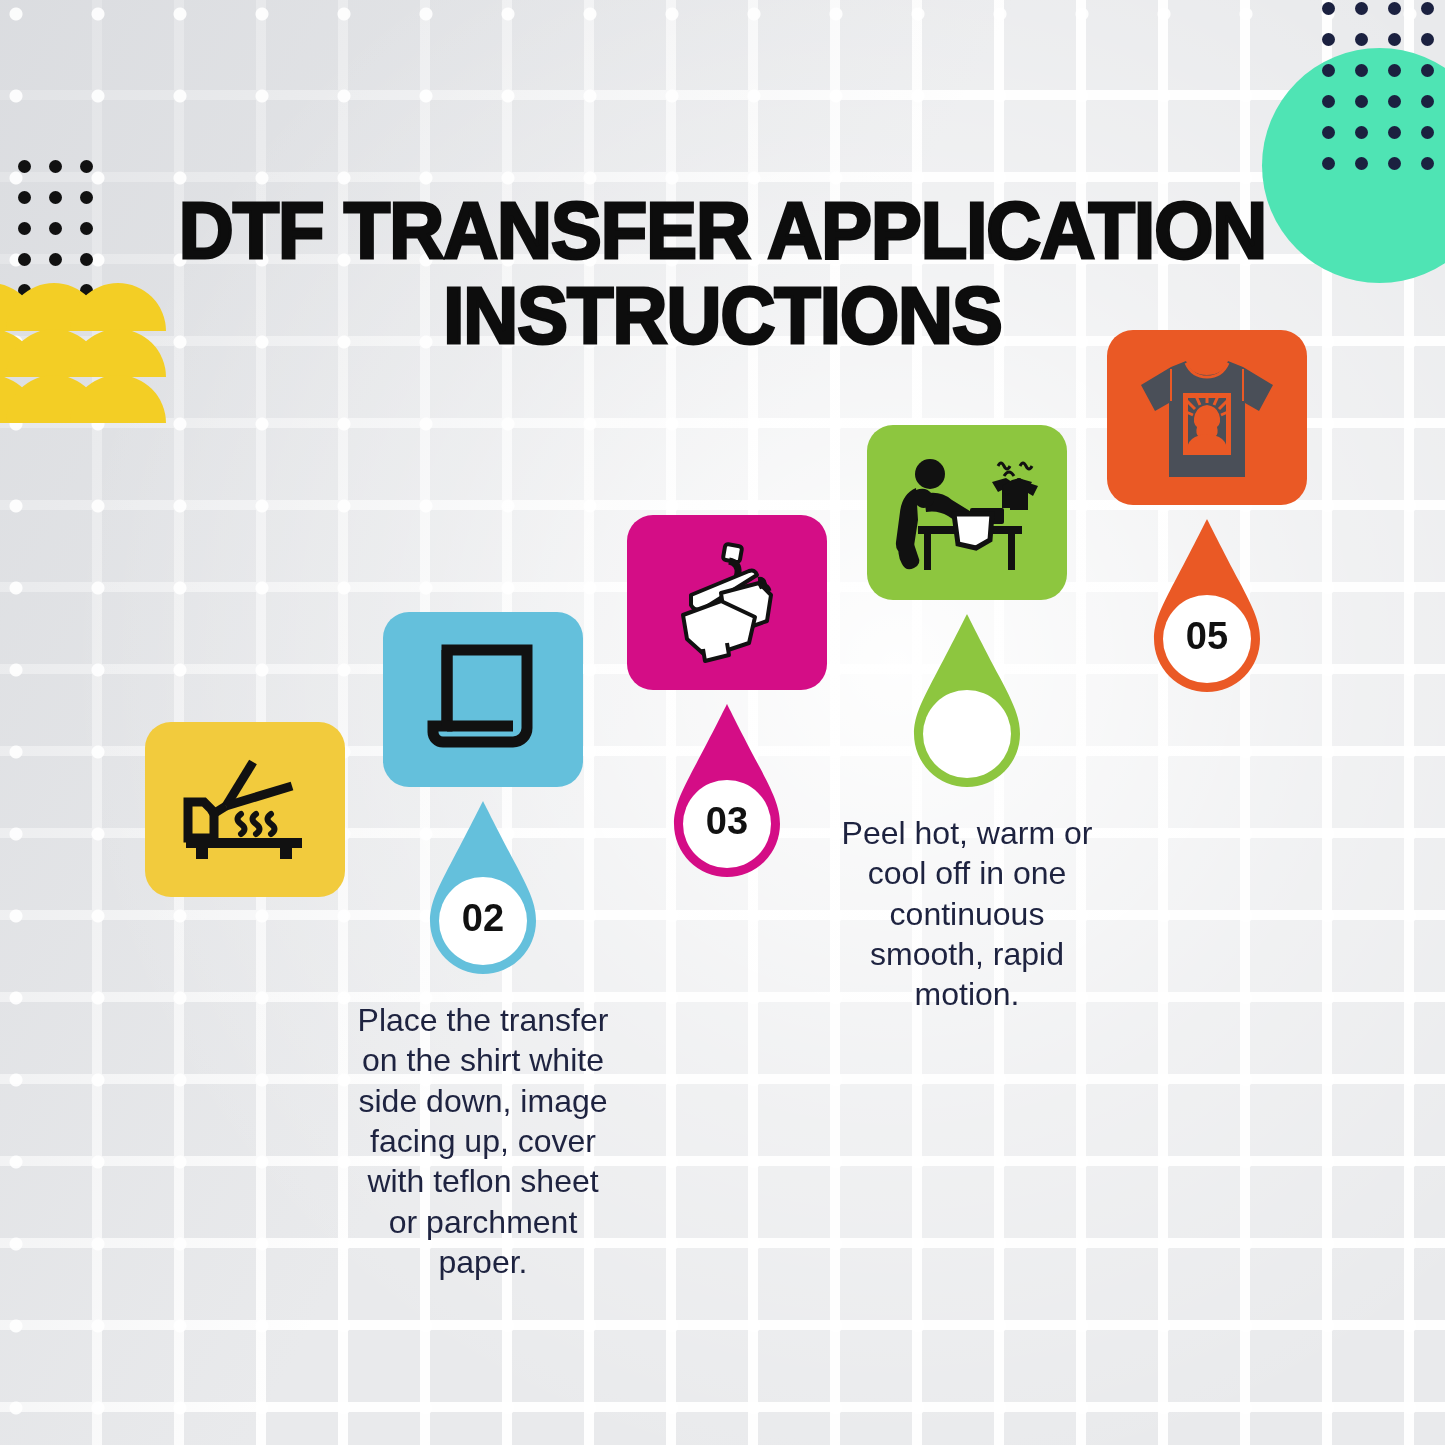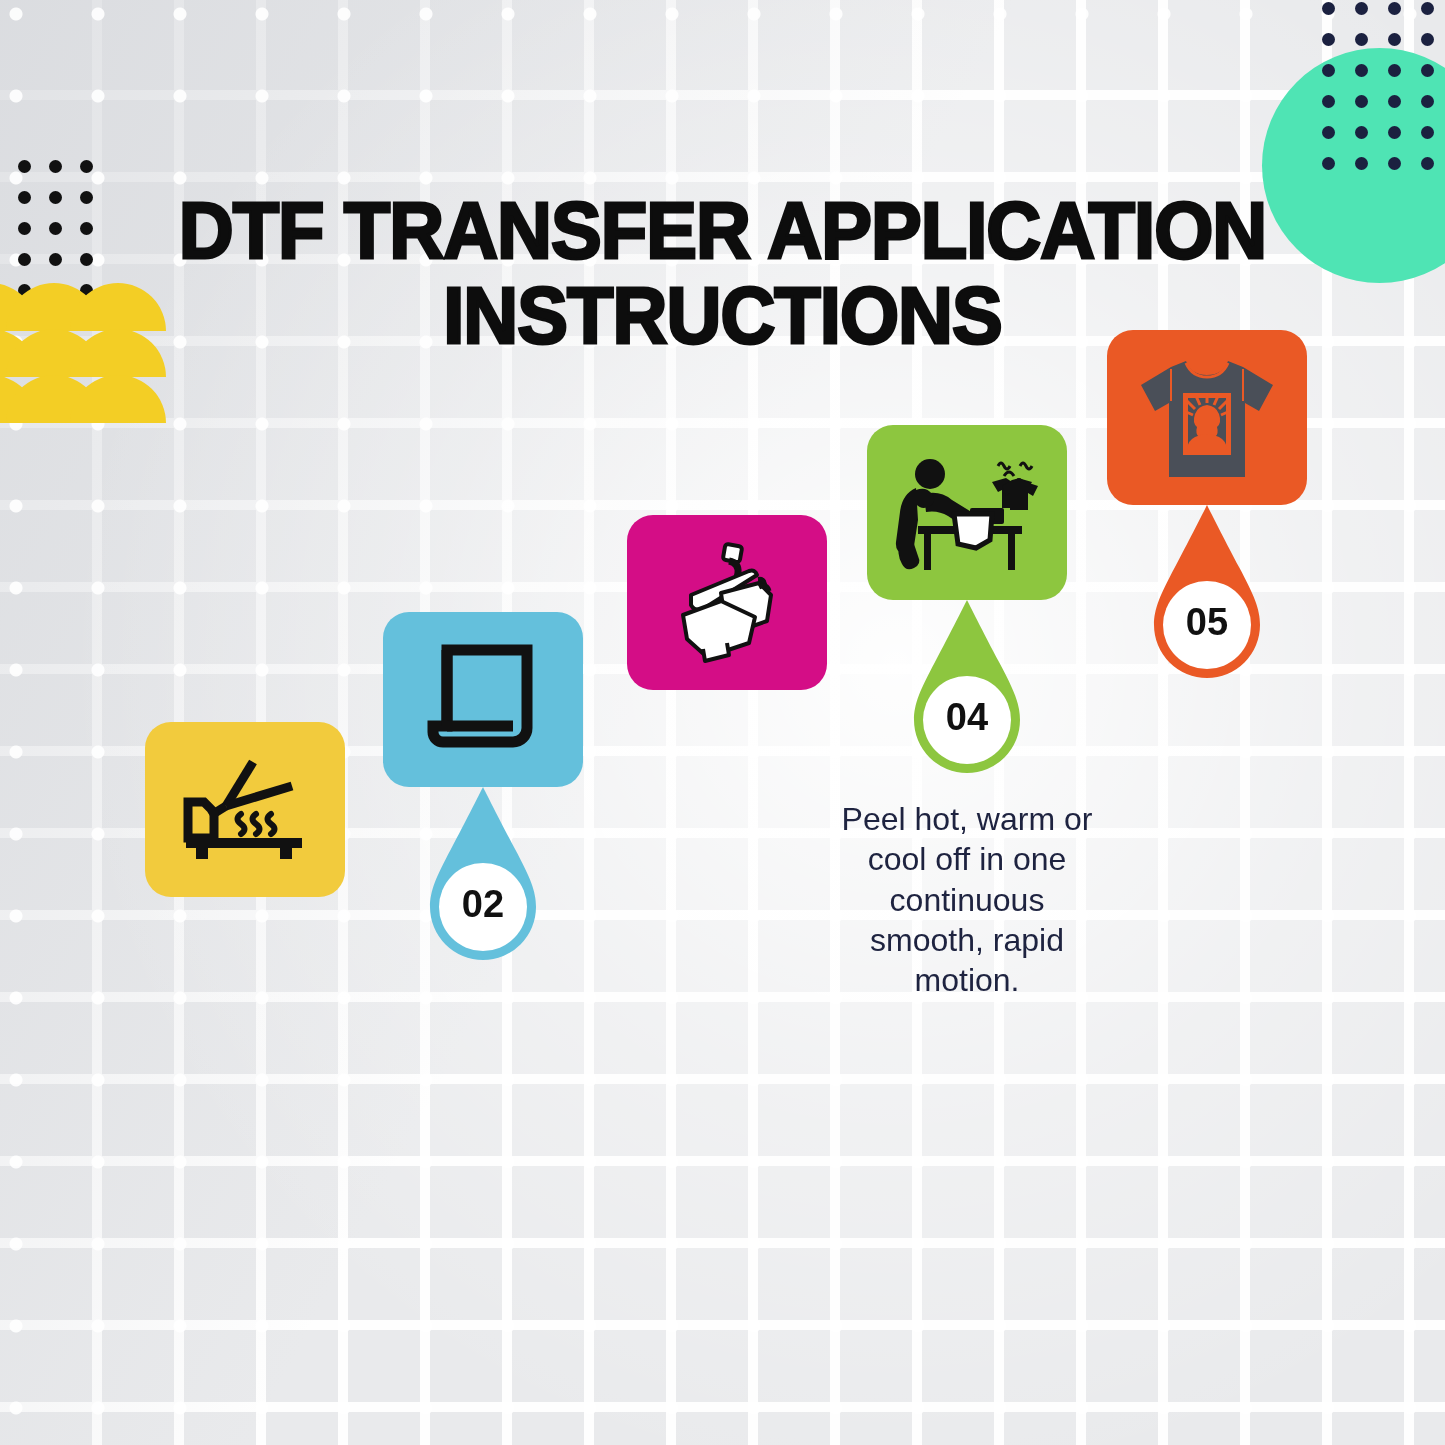--- a/index.html
+++ b/index.html
@@ -79,21 +79,21 @@
   .step{position:absolute;width:270px;}
 
   .tile{
     width:200px;height:175px;border-radius:26px;
     margin:0 auto;position:relative;
     display:flex;align-items:center;justify-content:center;
   }
   .tile svg{display:block;}
 
   
-  .pin{position:relative;width:270px;margin:0 auto;}
+  .pin{position:relative;width:270px;margin:14px auto;}
   .pin svg{display:block;margin:0 auto;}
   .pin .num{
     position:absolute;left:0;right:0;
     text-align:center;
     font-weight:bold;
     font-size:38px;
     color:#111;
     letter-spacing:0px;
   }
 
@@ -216,36 +216,44 @@
         <path d="M88 84 L22 84" fill="none" stroke="#111" stroke-width="11"></path>
       </svg>
     </div>
     <div class="pin">
       <svg width="270" height="185" viewBox="0 0 270 185">
         <path d="M135 0 C135 0 118 34 103 62 C88 90 82 104 82 120 a53 53 0 1 0 106 0 c0 -16 -6 -30 -21 -58 C152 34 135 0 135 0 Z" fill="#64c0dc"></path>
         <circle cx="135" cy="120" r="44" fill="#ffffff"></circle>
       </svg>
       <div class="num" style="top:96px">02</div>
     </div>
+    <div class="caption">Place the transfer on the shirt white side down, image facing up, cover with teflon sheet or parchment paper.</div>
   </div>
 
   <div class="step" id="step-3">
     <div class="tile" style="background:#d40d86">
       <svg width="128" height="128" viewBox="0 0 128 128">
         <g stroke="#111" stroke-width="4" stroke-linejoin="round">
           <rect x="61" y="6" width="17" height="16" rx="3" fill="#fff" transform="rotate(10 69 14)"></rect>
           <path d="M66 22 q10 2 9 12 l-6 30" fill="none" stroke-width="7"></path>
           <path d="M28 56 L86 32 q6 -2 8 4 L40 70 q-8 3 -12 -4 Z" fill="#fff"></path>
           <path d="M95 40 q6 -1 7 5 q1 6 -5 8" fill="#111"></path>
           <path d="M58 54 L96 44 L108 56 L104 82 L64 96 Z" fill="#fff"></path>
           <path d="M20 76 L58 62 L92 78 L86 104 L44 118 L24 100 Z" fill="#fff"></path>
           <path d="M40 110 L42 122 L66 116 L64 104" fill="#fff"></path>
           <path d="M96 48 q8 -4 10 4" fill="none" stroke-width="5"></path>
         </g>
       </svg>
+    </div>
+    <div class="pin">
+      <svg width="270" height="185" viewBox="0 0 270 185">
+        <path d="M135 0 C135 0 118 34 103 62 C88 90 82 104 82 120 a53 53 0 1 0 106 0 c0 -16 -6 -30 -21 -58 C152 34 135 0 135 0 Z" fill="#d40d86"></path>
+        <circle cx="135" cy="120" r="44" fill="#ffffff"></circle>
+      </svg>
+      <div class="num" style="top:96px">03</div>
     </div>
   </div>
 
   <div class="step" id="step-4">
     <div class="tile" style="background:#8dc63f">
       <svg width="146" height="122" viewBox="0 0 146 122">
         <g fill="#111">
           <circle cx="36" cy="22" r="15"></circle>
           <path d="M22 36 q-14 6 -16 24 l-4 30 q-1 10 8 12 q9 2 10 -8 l4 -26 Z"></path>
           <path d="M6 86 q-4 16 2 26 q4 8 12 4 q8 -4 4 -12 l-6 -18 Z"></path>
@@ -264,21 +272,20 @@
           <path d="M98 30 L112 26 L118 30 L124 26 L138 30 L132 40 L128 38 L128 56 L108 56 L108 38 L104 40 Z"></path>
           <path d="M118 28 L126 26 L132 30 L144 34 L139 44 L134 41 L134 58 L116 58 L116 41 L112 44 L108 34 Z"></path>
         </g>
       </svg>
     </div>
     <div class="pin">
       <svg width="270" height="185" viewBox="0 0 270 185">
         <path d="M135 0 C135 0 118 34 103 62 C88 90 82 104 82 120 a53 53 0 1 0 106 0 c0 -16 -6 -30 -21 -58 C152 34 135 0 135 0 Z" fill="#8dc63f"></path>
         <circle cx="135" cy="120" r="44" fill="#ffffff"></circle>
       </svg>
-      <div class="num" style="top:96px">04</div>
     </div>
     <div class="caption">Peel hot, warm or cool off in one continuous smooth, rapid motion.</div>
   </div>
 
   <div class="step" id="step-5">
     <div class="tile" style="background:#ea5925">
       <svg width="140" height="130" viewBox="0 0 140 130">
         <path d="M49 8 L34 14 L4 32 L18 58 L32 50 L32 124 L108 124 L108 50 L122 58 L136 32 L106 14 L91 8
                  q-5 14 -21 14 q-16 0 -21 -14 Z" fill="#4a4f58"></path>
         <path d="M49 10 q6 14 21 14 q15 0 21 -14" fill="none" stroke="#ea5925" stroke-width="3"></path>

